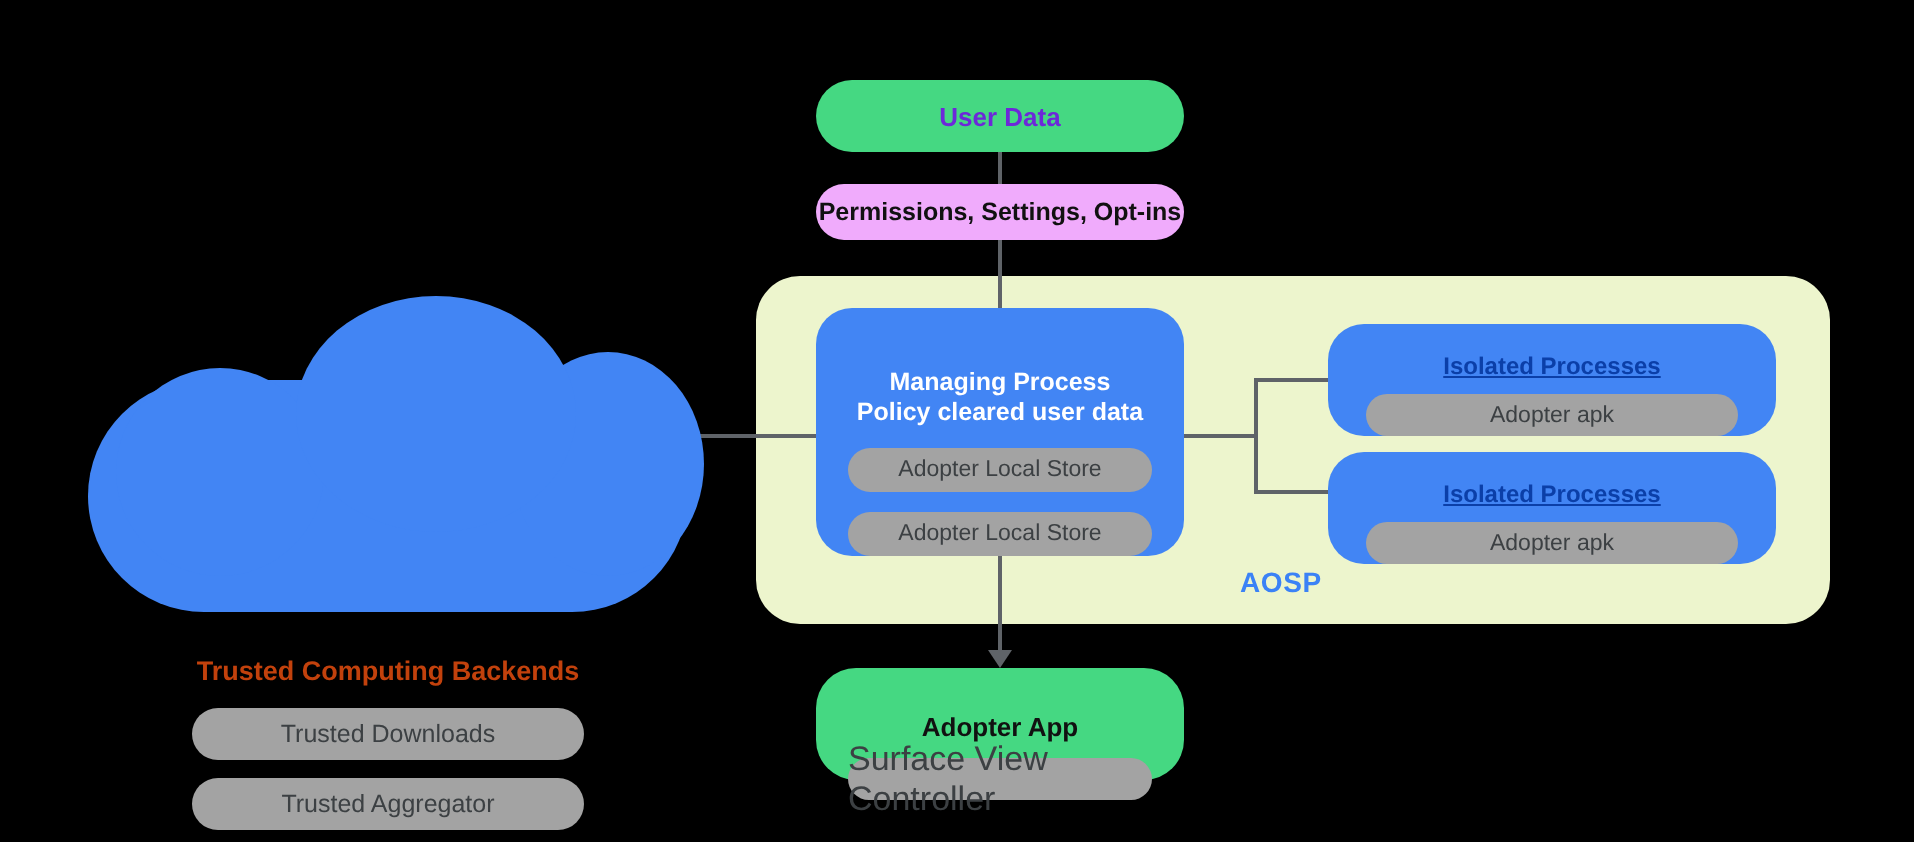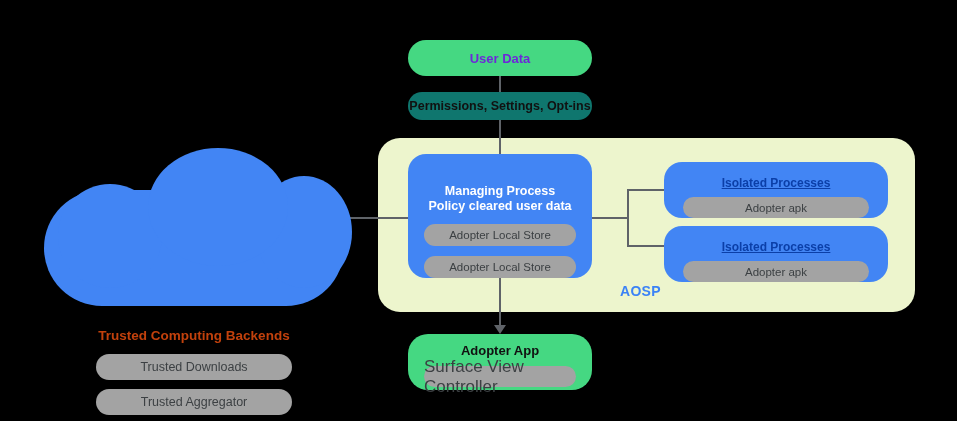--- a/index.html
+++ b/index.html
@@ -24,39 +24,39 @@
   .cloud-pills{position:absolute;left:0;top:206px;width:300px;}
 
   .wpill{height:26px;margin:0 auto 9px auto;width:196px;background:#a3a3a3;border-radius:14px;
          display:flex;align-items:center;justify-content:center;
          font-size:12.5px;color:#3c4043;}
 
   
   .rrect{position:absolute;display:flex;flex-direction:column;align-items:center;}
   .green{background:#45d882;border-radius:20px;}
   .blue{background:#4285f4;border-radius:18px;justify-content:flex-end;}
-  .lightblue{background:#0f766e;border-radius:16px;}
+  .lightblue{background:#f0abfc;border-radius:16px;}
 
   #userdata{left:408px;top:40px;width:184px;height:36px;justify-content:center;}
   #userdata .t{font-size:13px;font-weight:bold;color:#6d28d9;}
 
   #perm{left:408px;top:92px;width:184px;height:28px;justify-content:center;}
   #perm .t{font-size:12.5px;font-weight:bold;color:#111;}
 
   #managing{left:408px;top:154px;width:184px;height:124px;padding-top:14px;box-sizing:border-box;}
   #managing .t{font-size:12.5px;font-weight:bold;color:#fff;line-height:15px;text-align:center;}
   #managing .wpill{width:152px;height:22px;font-size:11.5px;margin-top:10px;margin-bottom:0;}
 
   .isoproc{width:224px;height:56px;padding-top:8px;box-sizing:border-box;}
   #iso1{left:664px;top:162px;}
   #iso2{left:664px;top:226px;}
   .isoproc .t{font-size:12px;font-weight:bold;color:#0b3fa8;text-decoration:underline;}
   .isoproc .wpill{width:186px;height:21px;font-size:11.5px;margin-top:7px;margin-bottom:0;}
 
-  #adopterapp{left:408px;top:334px;width:184px;height:56px;padding-top:9px;box-sizing:border-box;}
+  #adopterapp{left:408px;top:334px;width:184px;height:56px;padding-top:22px;box-sizing:border-box;}
   #adopterapp .t{font-size:13px;font-weight:bold;color:#111;}
   #adopterapp .wpill{width:152px;height:21px;font-size:17px;margin-top:8px;margin-bottom:0;}
 
   
   .ln{position:absolute;background:#5f6368;}
   .vthin{width:2px;}
   .hthin{height:2px;}
   .arrow{position:absolute;width:0;height:0;border-left:6px solid transparent;
          border-right:6px solid transparent;border-top:9px solid #5f6368;}
 </style>

